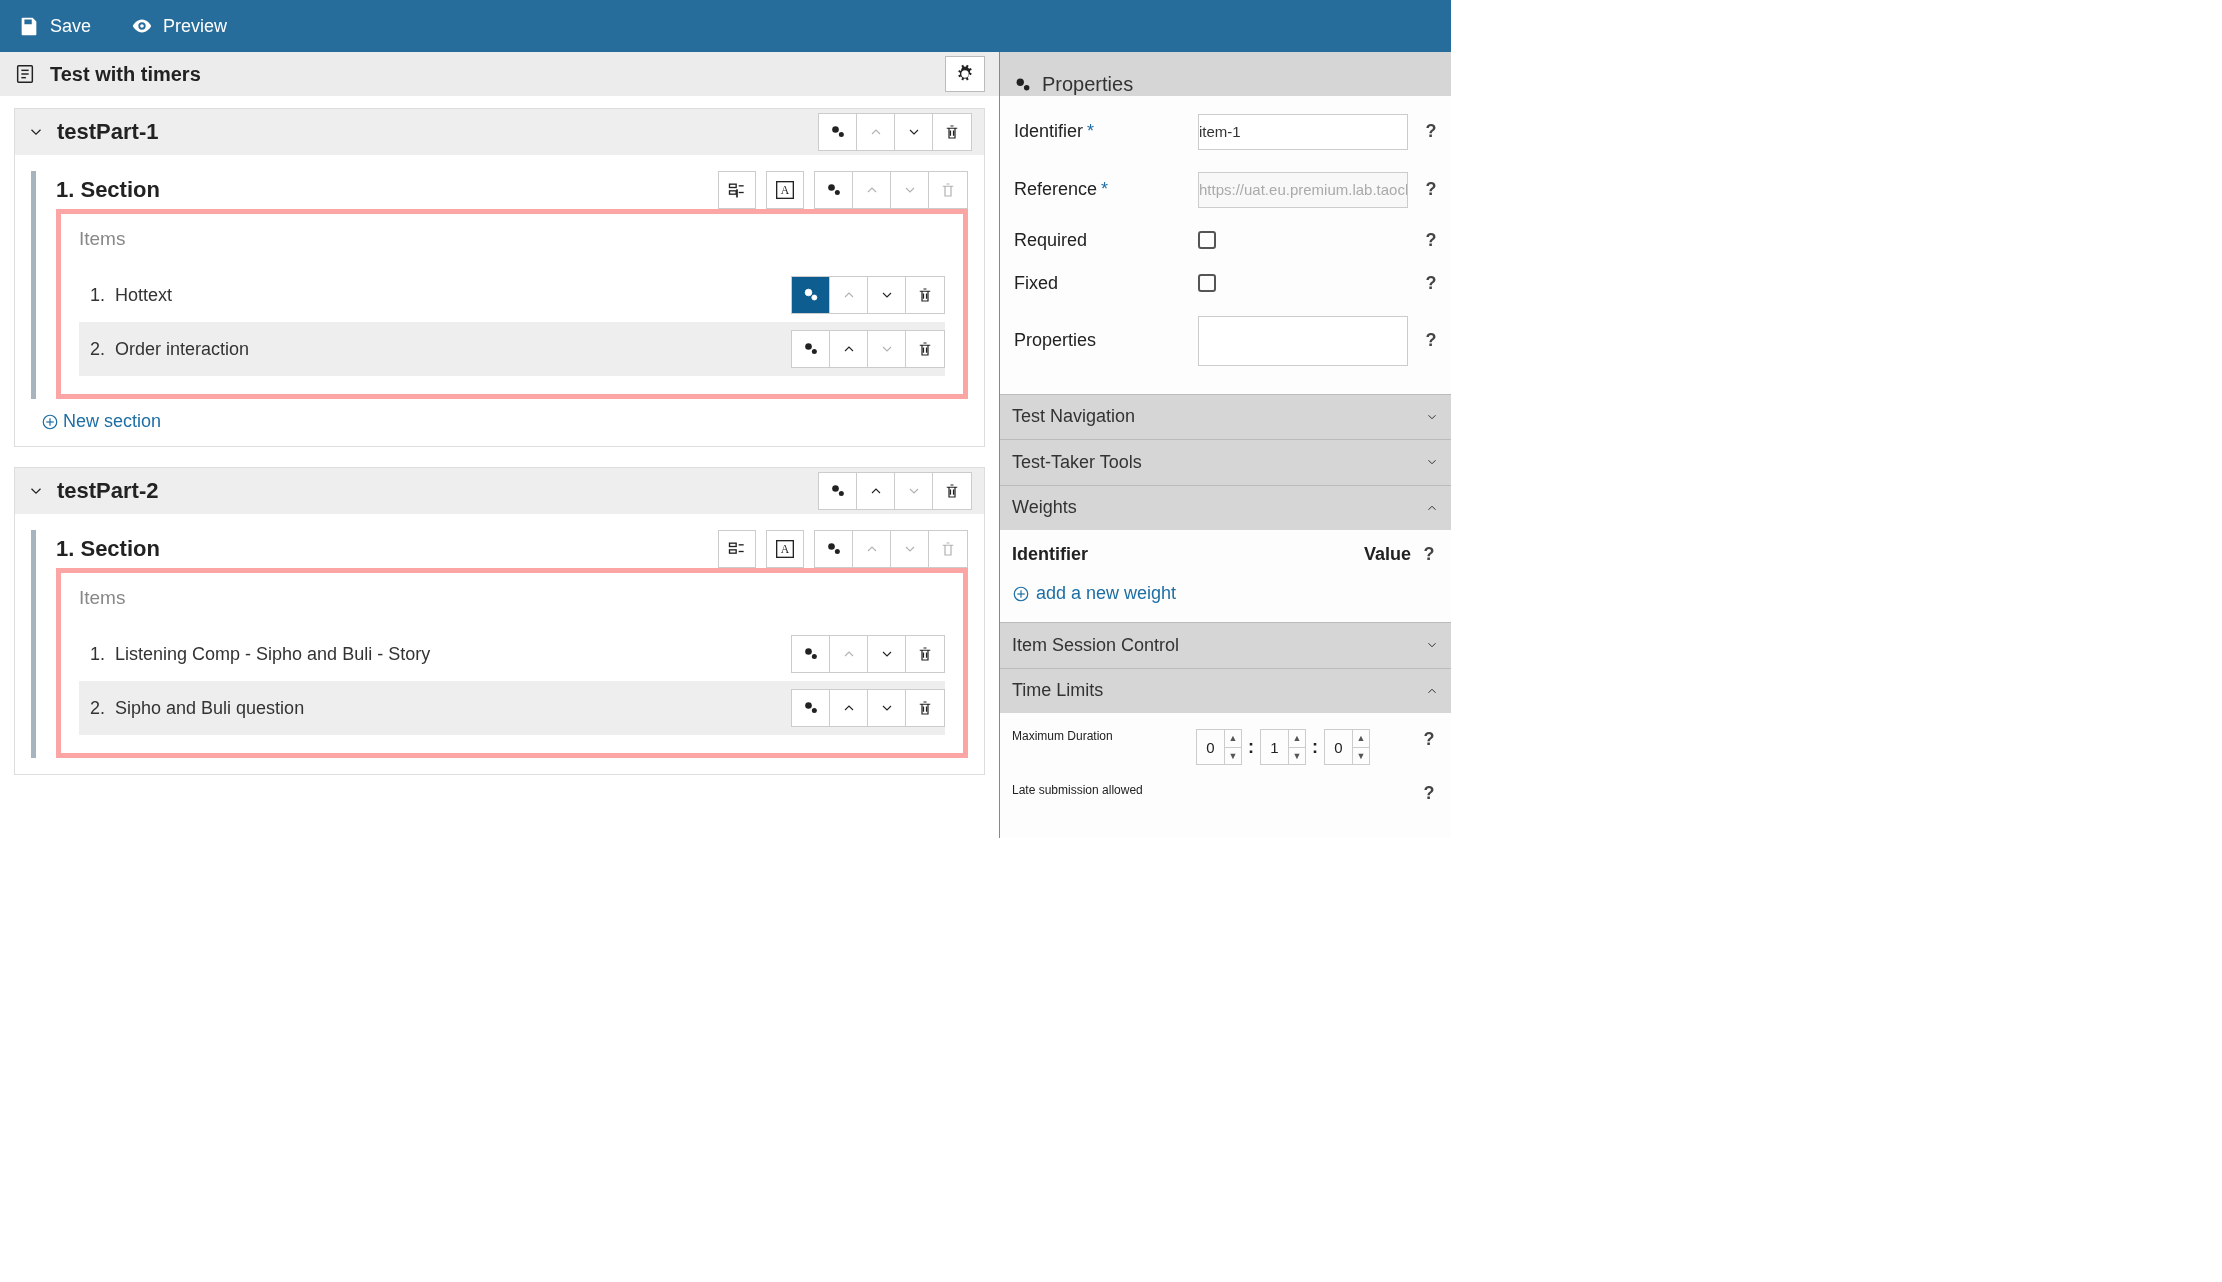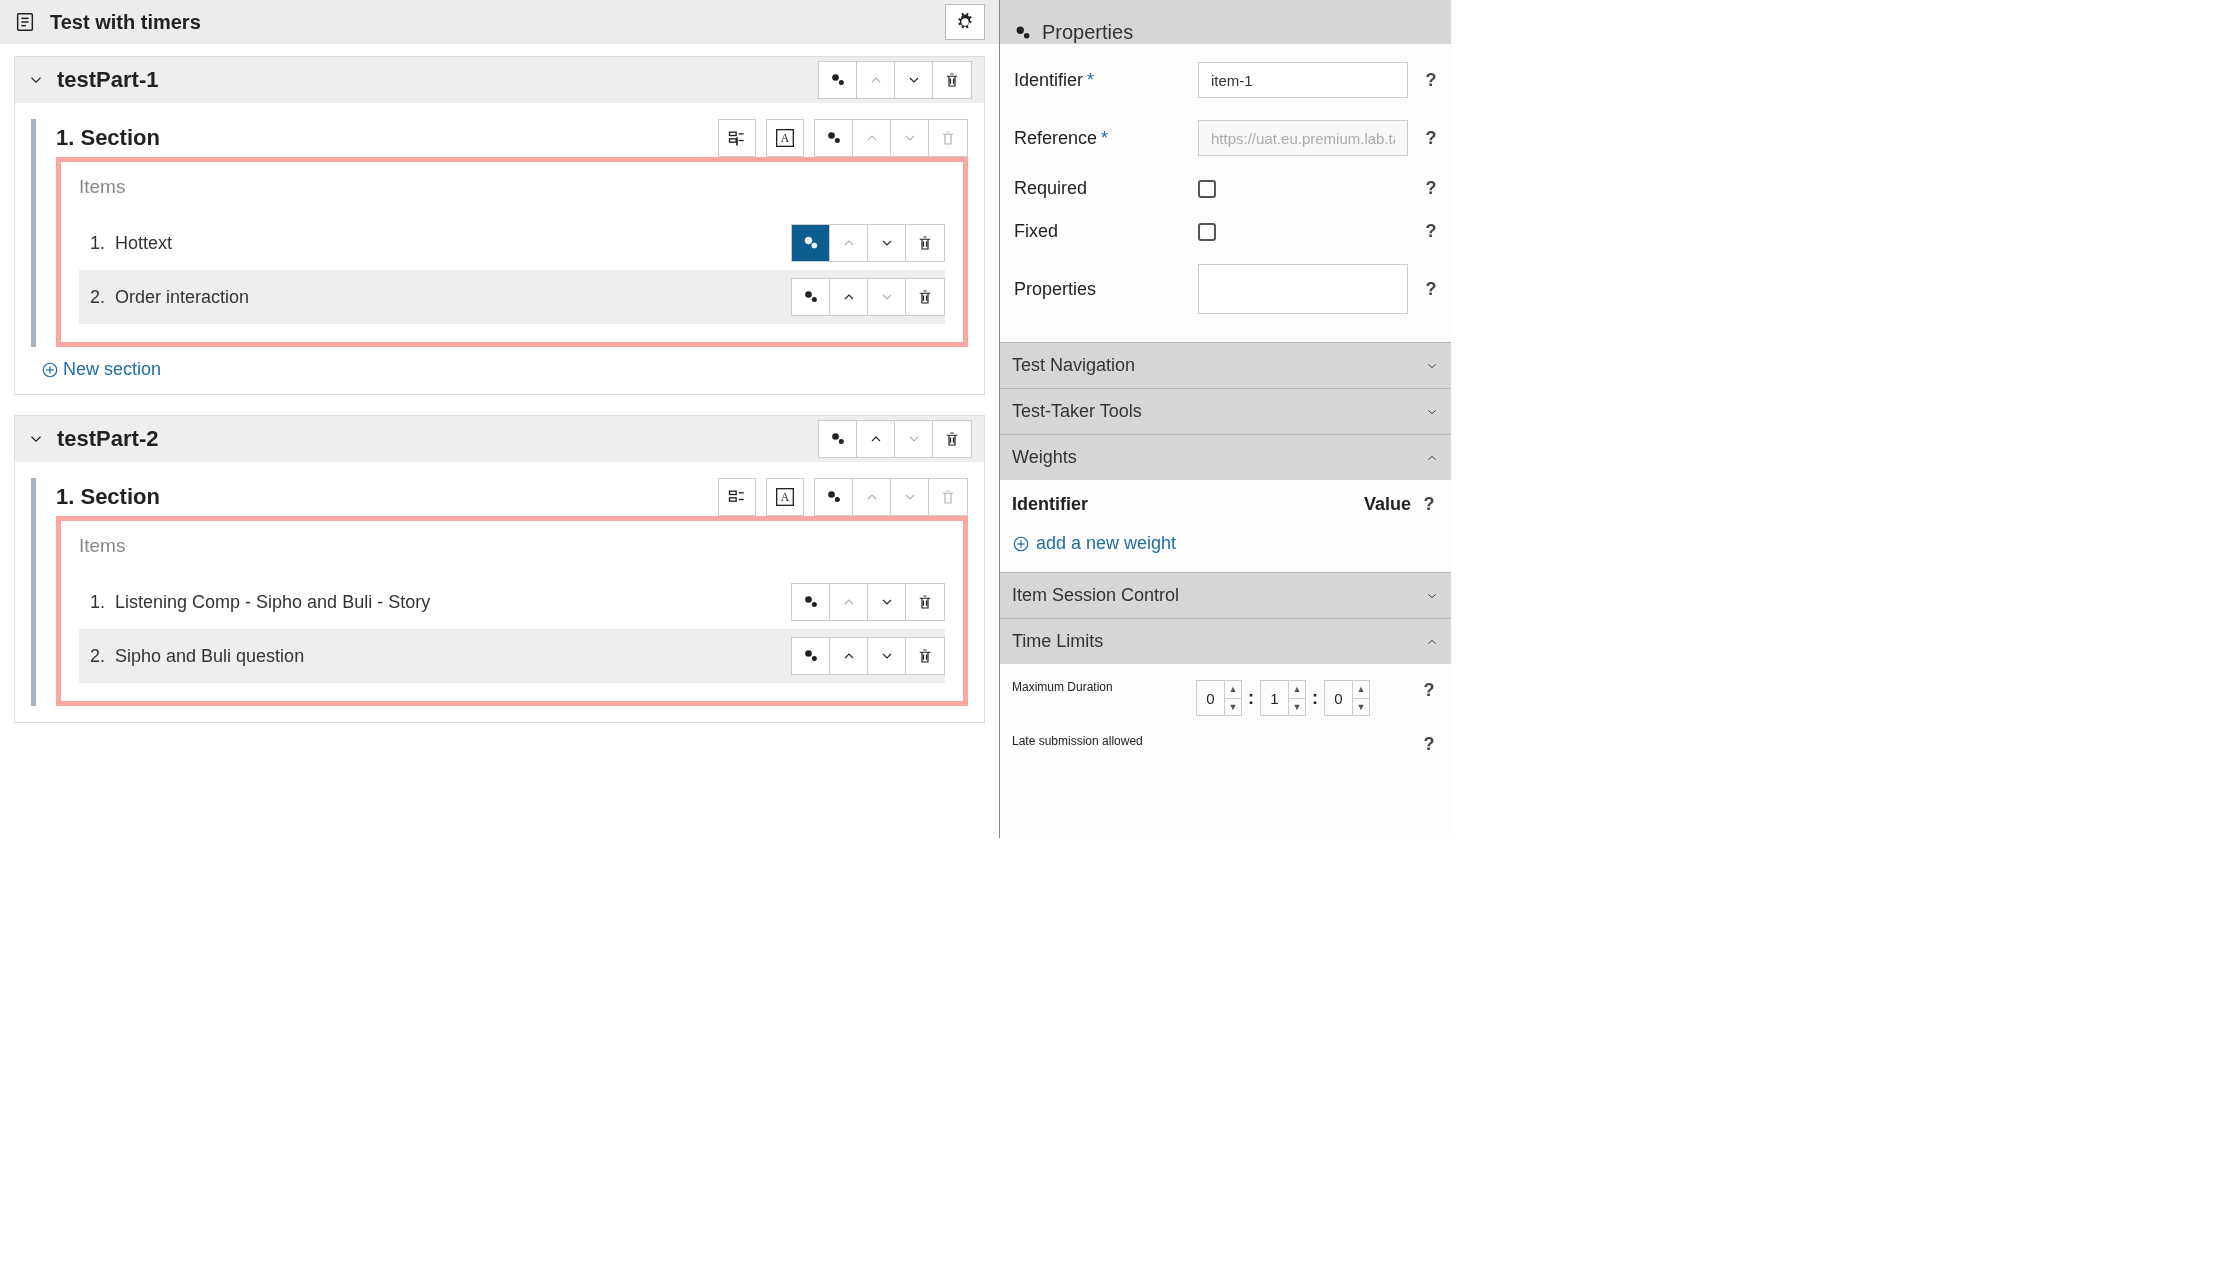--- a/index.html
+++ b/index.html
@@ -53,21 +53,21 @@
 .mini-toolbar .sq { width: 38px; height: 38px; border: 1px solid #ccc; background: #fff; display:flex; align-items:center; justify-content:center; cursor:pointer; }
 
 
 .props { flex: 1; display:flex; flex-direction:column; overflow-y:auto; background: #fdfdfd; }
 .props-header { background: #d6d6d6; height: 44px; display:flex; align-items:flex-end; padding: 0 12px; gap: 8px; font-size: 20px; font-weight: 500; color: #333; }
 .props-body { padding: 18px 10px 6px 14px; }
 .prow { display:flex; align-items:center; margin-bottom: 22px; }
 .prow .plabel { width: 184px; font-size: 18px; color: #222; }
 .prow .star { color: #1d6ea5; margin-left: 4px; }
 .prow .pinput { flex:1; }
-.prow input[type=text] { width: 210px; height: 36px; border: 1px solid #ccc; padding: 0 12px; font-size: 15px; color: #333; }
+.prow input[type=text] { width: 210px; height: 36px; border: 1px solid #ccc; padding: 0 0; font-size: 15px; color: #333; }
 .prow input[type=text].ro { color: #aaa; background: #f8f8f8; }
 .prow .chk { width: 18px; height: 18px; border: 2px solid #555; border-radius: 3px; }
 .prow .help { width: 20px; text-align:center; font-size: 18px; font-weight: 700; color: #444; cursor:pointer; margin-left: 4px; }
 .pcat { width: 210px; height: 50px; border: 1px solid #ccc; background:#fff; }
 
 .accordion { background: #d6d6d6; height: 46px; display:flex; align-items:center; padding: 0 12px; font-size: 18px; color: #333; justify-content: space-between; border-top: 1px solid #bbb; cursor:pointer; }
 .accordion svg { width: 14px; height: 14px; }
 
 .weights-body { padding: 14px 12px 18px 12px; }
 .weights-head { display:flex; font-size: 18px; font-weight: 700; color: #222; }
@@ -88,20 +88,34 @@
 .spin .arrows .ar:first-child { border-bottom: 1px solid #ccc; }
 
 svg { display:block; }
 .icon-stroke { fill:none; stroke:#222; stroke-width:1.6; }
 </style>
 </head>
 <body>
 
 <div class="app">
 
+  <div class="topbar">
+    <div class="tb-btn">
+      <svg viewBox="0 0 24 24">
+          <path d="M5 3h11l4 4v14a1 1 0 0 1-1 1H5a1 1 0 0 1-1-1V4a1 1 0 0 1 1-1zm2 2v5h8V5H7zm1 9h8v6H8v-6z"></path>
+        </svg>
+      <span>Save</span>
+    </div>
+    <div class="tb-btn">
+      <svg viewBox="0 0 24 24">
+          <path d="M12 5c-5 0-9 4.5-10 7 1 2.5 5 7 10 7s9-4.5 10-7c-1-2.5-5-7-10-7zm0 11a4 4 0 1 1 0-8 4 4 0 0 1 0 8zm0-6a2 2 0 1 0 0 4 2 2 0 0 0 0-4z"></path>
+        </svg>
+      <span>Preview</span>
+    </div>
+  </div>
 
   <div class="content">
 
     <div class="main">
       <div class="title-bar">
         <svg width="22" height="22" viewBox="0 0 24 24" class="icon-stroke">
             <rect x="4" y="3" width="16" height="18" rx="1"></rect>
             <line x1="8" y1="8" x2="16" y2="8"></line>
             <line x1="8" y1="12" x2="16" y2="12"></line>
             <line x1="8" y1="16" x2="13" y2="16"></line>

